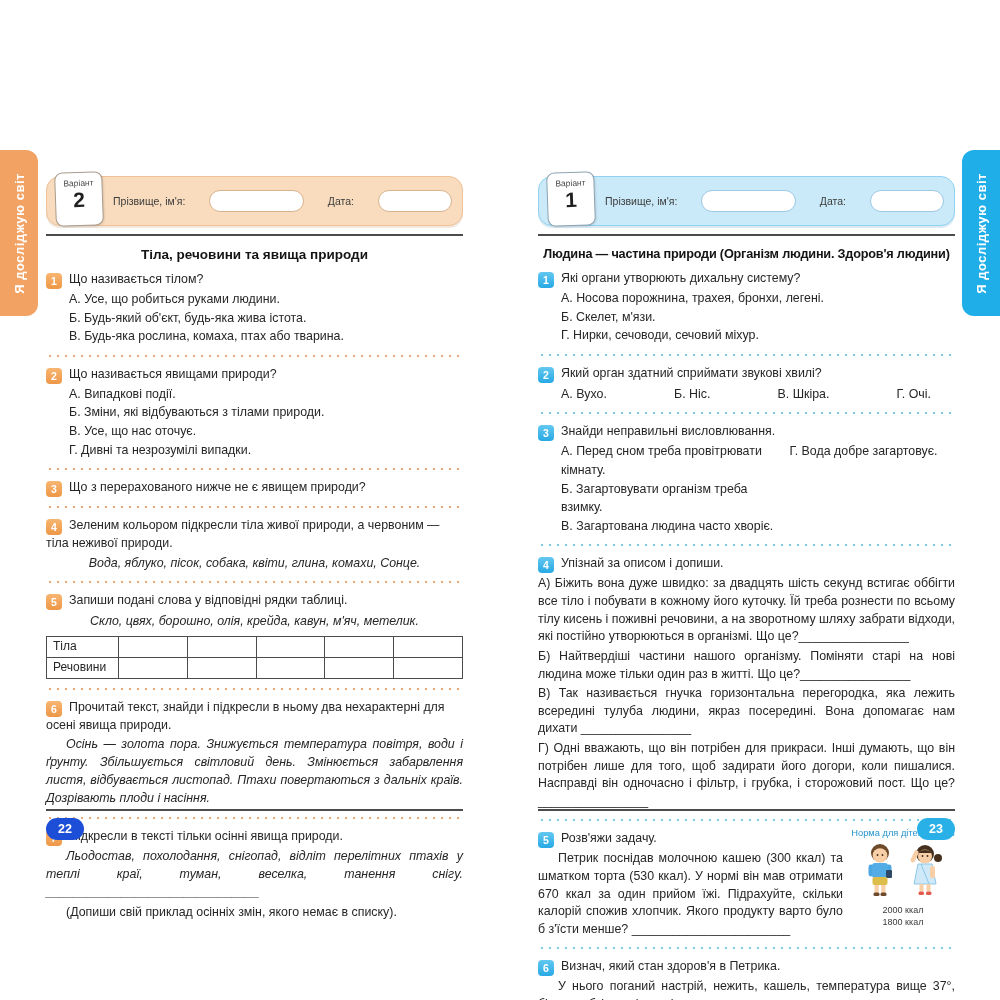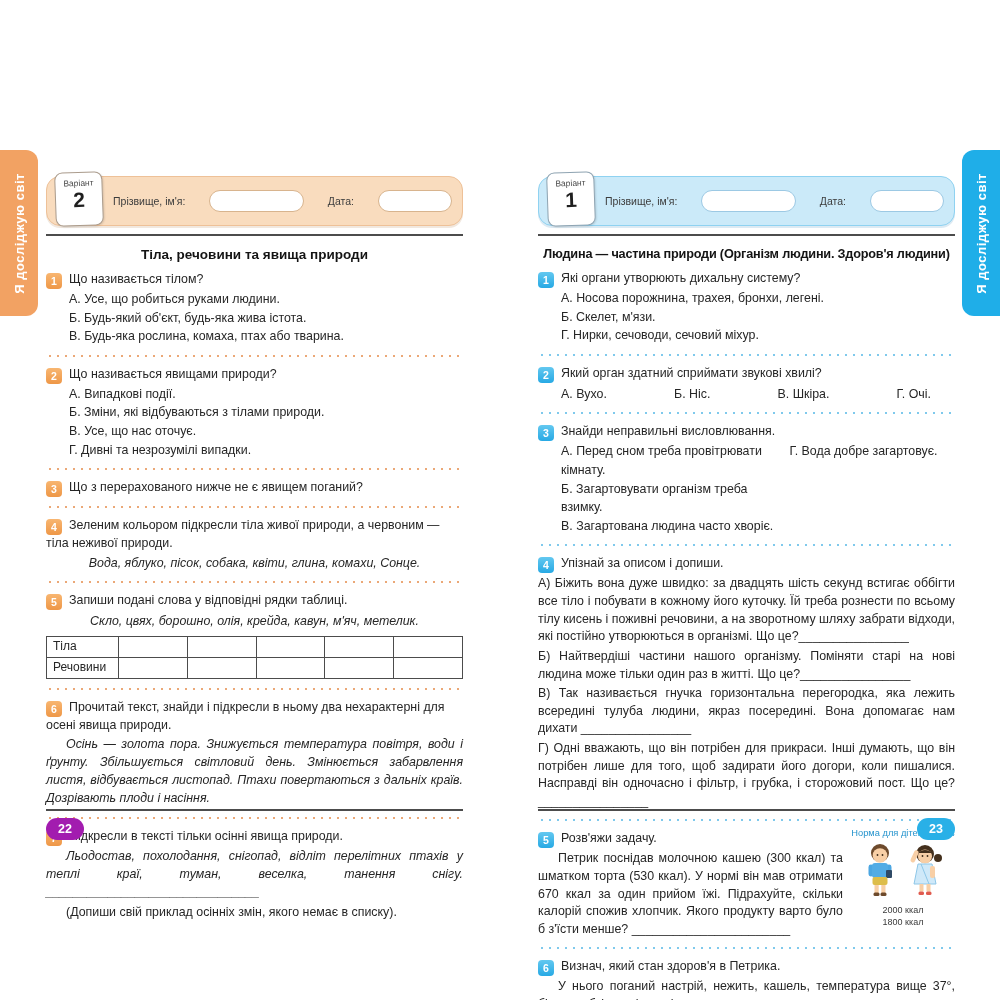--- a/index.html
+++ b/index.html
@@ -66,21 +66,21 @@
 
   
   .kids { float:right; width:104px; margin:-2px 0 2px 8px; text-align:center; }
   .kids .cap { color:#2694cd; font-size:9.3px; line-height:1.2; margin-bottom:2px; }
   .kids .kcal-row { display:flex; justify-content:space-between; font-size:9px; color:#3a3a3a; padding:0 1px; margin-top:1px;flex-direction:column; }
 
   
   .pfooter { position:absolute; left:0; right:0; bottom:0; }
   .pfooter .rule { margin:0 0 7px 0; }
   .page-badge { width:38px; height:22px; border-radius:11px; color:#fff; font-weight:bold; font-size:12.5px; display:flex; align-items:center; justify-content:center; }
-  .pleft  .page-badge { background:#a21caf; }
+  .pleft  .page-badge { background:#1d4ed8; }
   .pright .page-badge { background:#29b0e7; margin-left:auto; }
 </style>
 </head>
 <body>
 
 <div class="stage">
 
   <div class="side-tab left">
     <span class="vtext">Я досліджую світ</span>
   </div>
@@ -119,21 +119,21 @@
       <div class="opts">
         <div>А. Випадкові події.</div>
         <div>Б. Зміни, які відбуваються з тілами природи.</div>
         <div>В. Усе, що нас оточує.</div>
         <div>Г. Дивні та незрозумілі випадки.</div>
       </div>
     </div>
     <div class="sep"></div>
 
     <div class="q">
-      <span class="badge">3</span><span>Що з перерахованого нижче не є явищем поганий?</span>
+      <span class="badge">3</span><span>Що з перерахованого нижче не є явищем природи?</span>
     </div>
     <div class="sep"></div>
 
     <div class="q">
       <span class="badge">4</span><span>Зеленим кольором підкресли тіла живої природи, а червоним — тіла неживої природи.</span>
       <div class="words">Вода, яблуко, пісок, собака, квіти, глина, комахи, Сонце.</div>
     </div>
     <div class="sep"></div>
 
     <div class="q">

